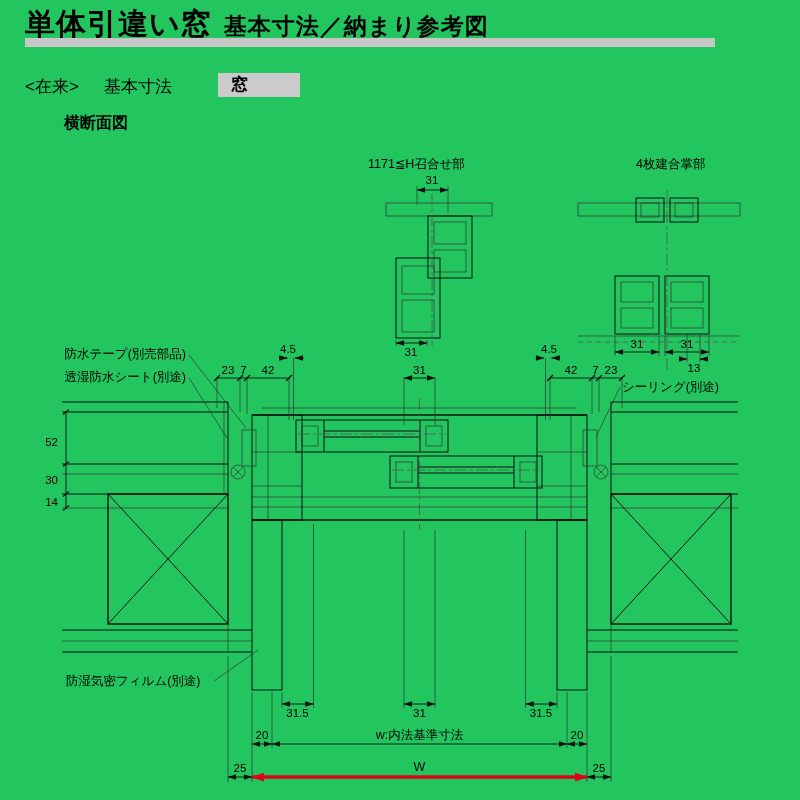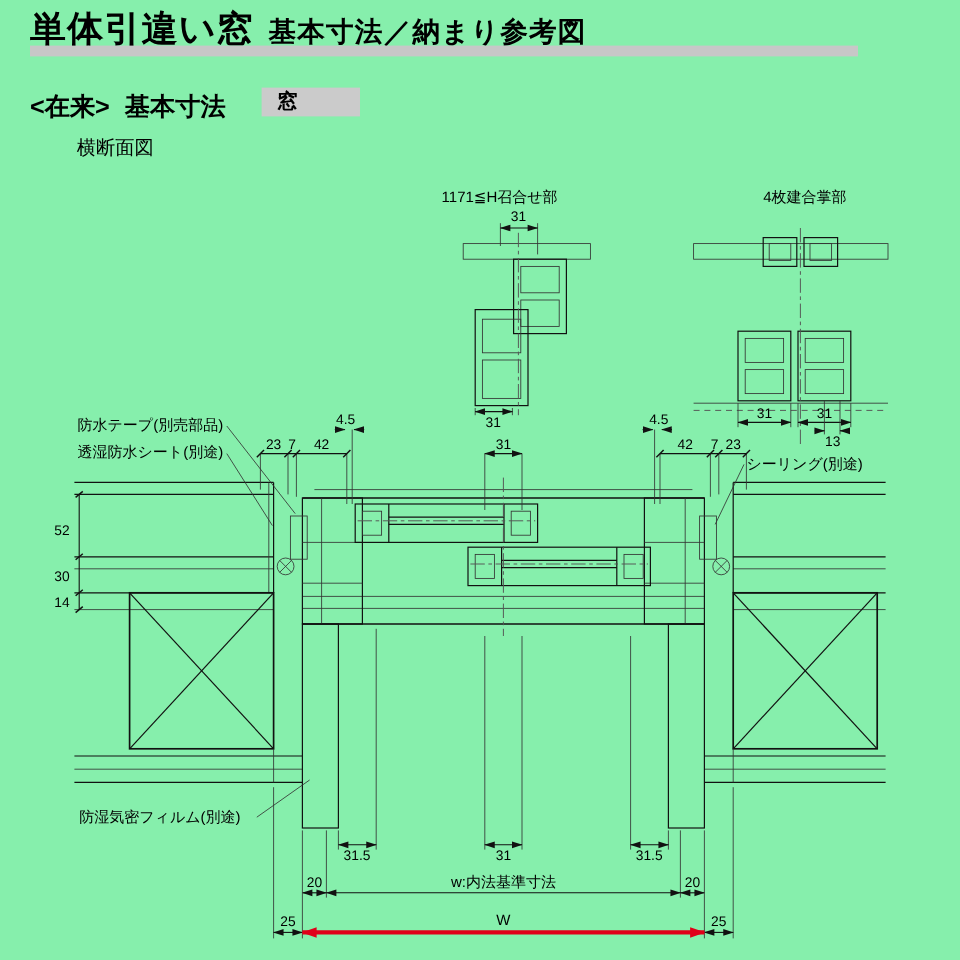--- a/index.html
+++ b/index.html
@@ -1,26 +1,26 @@
 <!DOCTYPE html>
 <html><head>
 <meta charset="utf-8">
 <style>
   html,body{margin:0;padding:0;background:#fff;}
-  .page{position:relative;width:800px;height:800px;background:#86efac;overflow:hidden;
+  .page{position:relative;width:800px;height:800px;background:#22c55e;overflow:hidden;
         font-family:"Liberation Sans",sans-serif;color:#000;}
   .title-row{position:absolute;left:25px;top:4px;white-space:nowrap;}
   .title-main{font-size:30px;font-weight:bold;letter-spacing:1px;}
   .title-sub{font-size:23px;font-weight:bold;margin-left:12px;letter-spacing:1px;}
   .title-bar{position:absolute;left:25px;top:38px;width:690px;height:9px;background:#c7c7c7;}
-  .tag-plain{position:absolute;top:75px;font-size:21px;font-weight:bold;white-space:nowrap;}
+  .tag-plain{position:absolute;top:75px;font-size:17px;font-weight:normal;white-space:nowrap;}
   .tag1{left:25px;} .tag2{left:104px;}
   .tag-window{position:absolute;left:218px;top:73px;width:82px;height:24px;background:#cbcbcb;
               font-size:17px;font-weight:bold;line-height:24px;padding-left:13px;box-sizing:border-box;}
-  .section-title{position:absolute;left:64px;top:113px;font-size:16px;font-weight:normal;}
+  .section-title{position:absolute;left:64px;top:113px;font-size:16px;font-weight:bold;}
   svg.draw{position:absolute;left:0;top:0;width:800px;height:800px;}
   .ln{stroke:#111;stroke-width:1.4;fill:none;}
   .md{stroke:#111;stroke-width:1;fill:none;}
   .tn{stroke:#333;stroke-width:0.7;fill:none;}
   .dim{stroke:#111;stroke-width:0.9;fill:none;}
   .tick{stroke:#111;stroke-width:1.2;fill:none;}
   .ctr{stroke:#555;stroke-width:0.8;fill:none;stroke-dasharray:12 3 3 3;}
   .dsh{stroke:#555;stroke-width:0.8;fill:none;stroke-dasharray:5 4;}
   text.dtx{font:11.5px "Liberation Sans",sans-serif;fill:#000;}
   text.lbl{font:12.5px "Liberation Sans",sans-serif;fill:#000;}

